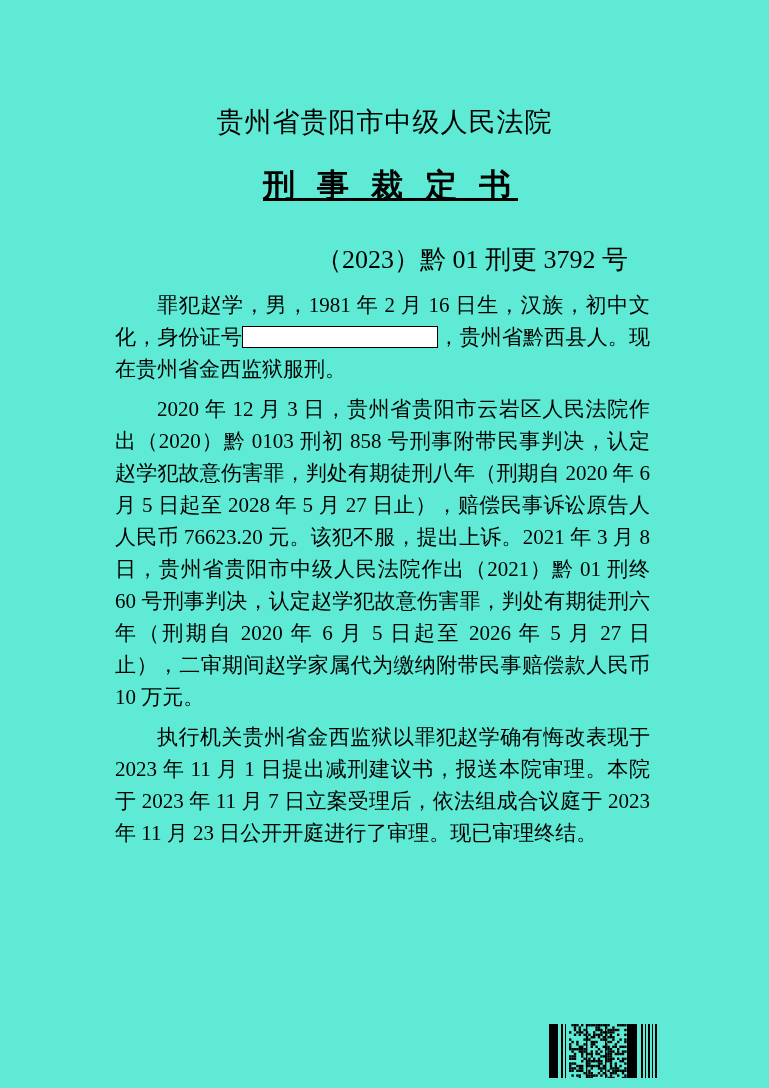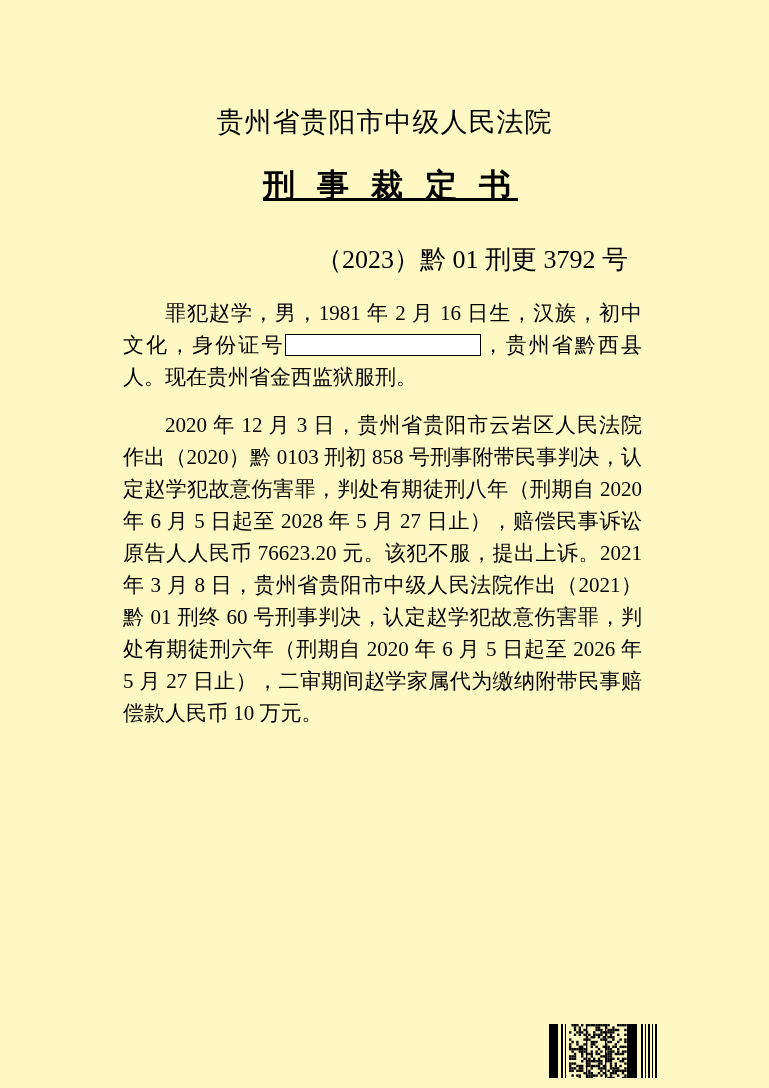--- a/index.html
+++ b/index.html
@@ -2,41 +2,41 @@
 <html lang="zh"><head>
 <meta charset="utf-8">
 <style>
   html,body{margin:0;padding:0;}
   body{
     width:769px;height:1088px;
     background:#ffffff;color:#000000;
     font-family:"Liberation Serif","DejaVu Serif",serif;
     position:relative;overflow:hidden;
   }
-  .page{position:absolute;inset:0;background:#fef9c3;}
+  .page{position:absolute;inset:0;background:#5eead4;}
   .court-name{
     position:absolute;top:104px;left:0;width:100%;
     text-align:center;font-size:27px;letter-spacing:1px;
     font-weight:normal;margin:0;
   }
   .doc-title{
     position:absolute;top:158px;left:0;width:100%;
     text-align:center;font-size:32px;font-weight:bold;
     letter-spacing:7px;margin:6px;text-decoration:underline;
   }
   .case-number{
     position:absolute;top:242px;left:107px;width:521px;
     text-align:right;font-size:26px;
   }
   .body-text{
     position:absolute;top:281px;left:107px;width:551px;
     font-size:21px;line-height:32px;
     text-align:justify;text-justify:inter-ideograph;
   }
-  .body-text p{margin:16px;text-indent:2em;}
+  .body-text p{margin:8px;text-indent:2em;}
   .redaction-box{
     display:inline-block;width:194px;height:20px;
     border:1px solid #000;background:#ffffff;
     vertical-align:-4px;
   }
   .barcode{
     position:absolute;left:549px;top:1024px;width:108px;height:54px;
   }
   .barcode svg{display:block;width:108px;height:54px;}
 </style>
@@ -49,20 +49,21 @@
 
   <h2 class="doc-title">刑 事 裁 定 书</h2>
 
   <div class="case-number">（2023）黔 01 刑更 3792 号</div>
 
   <div class="body-text">
     <p><span>罪犯赵学，男，1981 年 2 月 16 日生，汉族，初中文化，身份证号</span><span class="redaction-box"></span><span>，贵州省黔西县人。现在贵州省金西监狱服刑。</span></p>
 
     <p>2020 年 12 月 3 日，贵州省贵阳市云岩区人民法院作出（2020）黔 0103 刑初 858 号刑事附带民事判决，认定赵学犯故意伤害罪，判处有期徒刑八年（刑期自 2020 年 6 月 5 日起至 2028 年 5 月 27 日止），赔偿民事诉讼原告人人民币 76623.20 元。该犯不服，提出上诉。2021 年 3 月 8 日，贵州省贵阳市中级人民法院作出（2021）黔 01 刑终 60 号刑事判决，认定赵学犯故意伤害罪，判处有期徒刑六年（刑期自 2020 年 6 月 5 日起至 2026 年 5 月 27 日止），二审期间赵学家属代为缴纳附带民事赔偿款人民币 10 万元。</p>
 
+    <p>执行机关贵州省金西监狱以罪犯赵学确有悔改表现于 2023 年 11 月 1 日提出减刑建议书，报送本院审理。本院于 2023 年 11 月 7 日立案受理后，依法组成合议庭于 2023 年 11 月 23 日公开开庭进行了审理。现已审理终结。</p>
 
   </div>
 
   <div class="barcode">
     <svg id="barcode-svg" viewBox="0 0 108 54" xmlns="http://www.w3.org/2000/svg" aria-hidden="true">
         <rect x="0" y="0" width="9" height="54" fill="#000"></rect>
         <rect x="12" y="0" width="2" height="54" fill="#000"></rect>
         <rect x="16" y="0" width="1" height="54" fill="#000"></rect>
         <rect x="20" y="7.199999999999999" width="2.4" height="2.4" fill="#000"></rect>
         <rect x="20" y="14.4" width="2.4" height="2.4" fill="#000"></rect>

